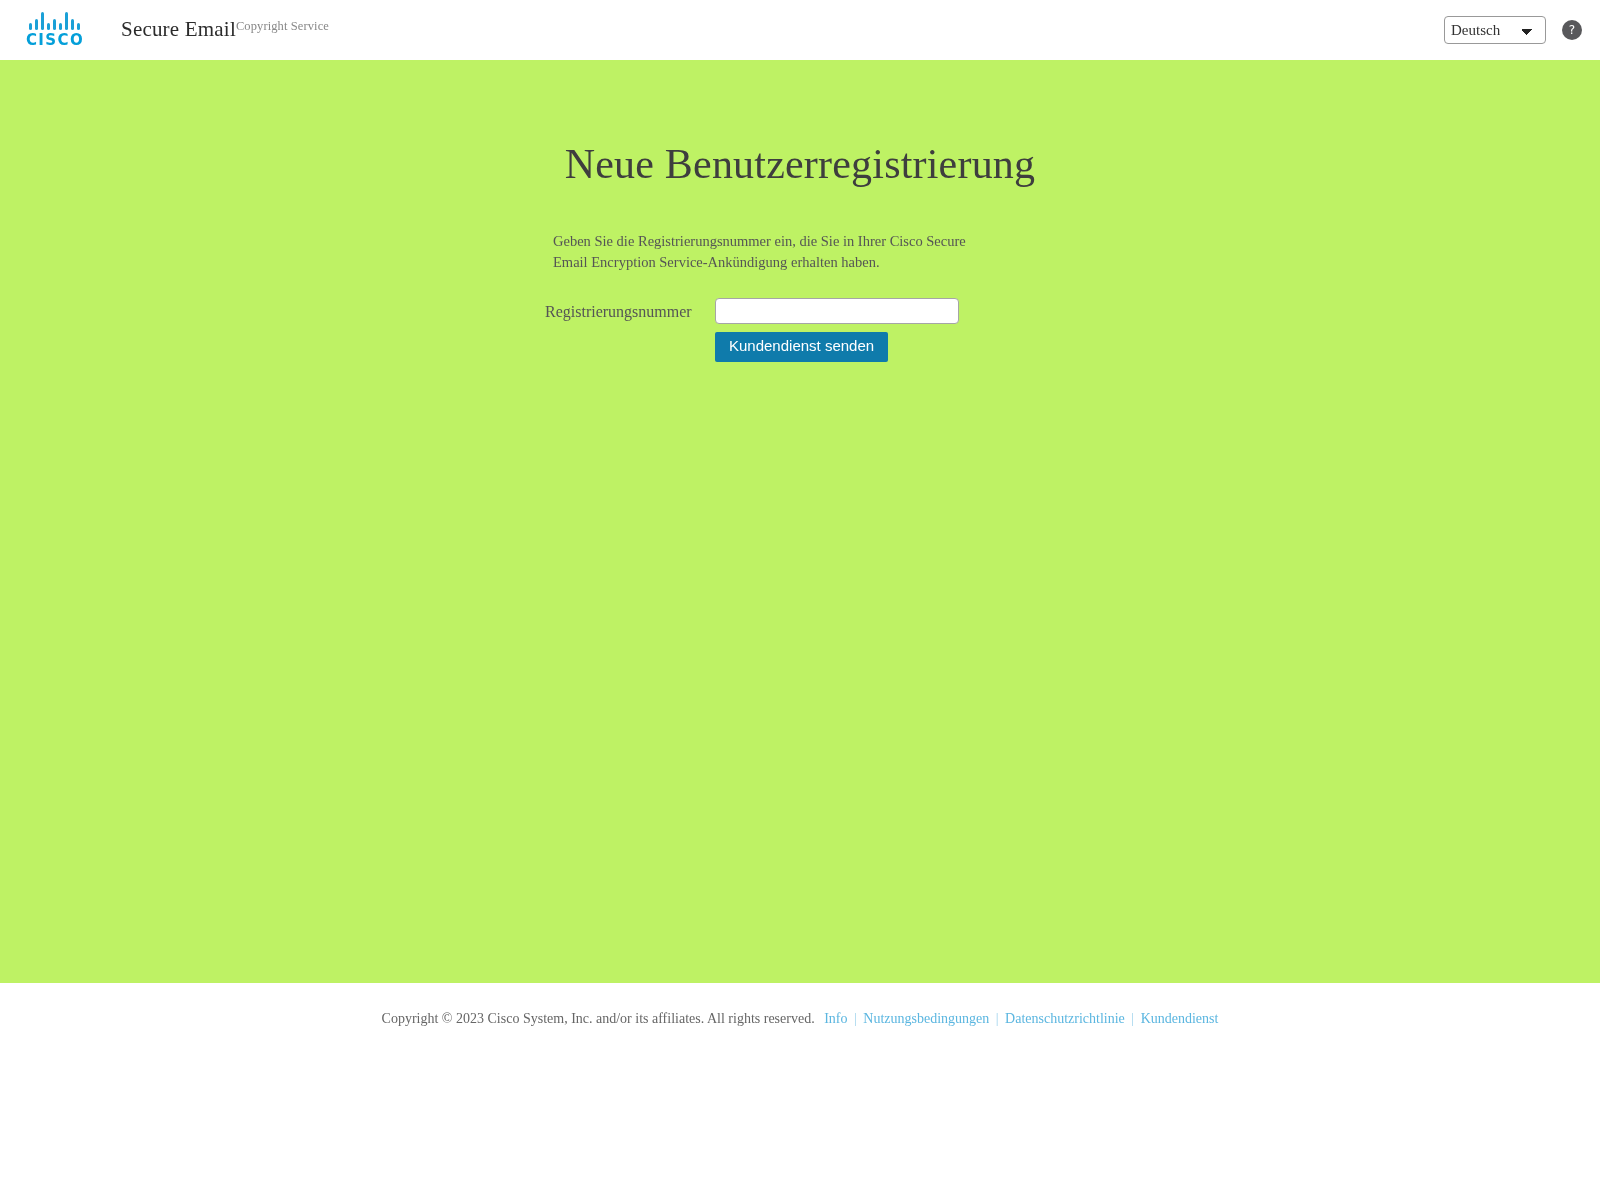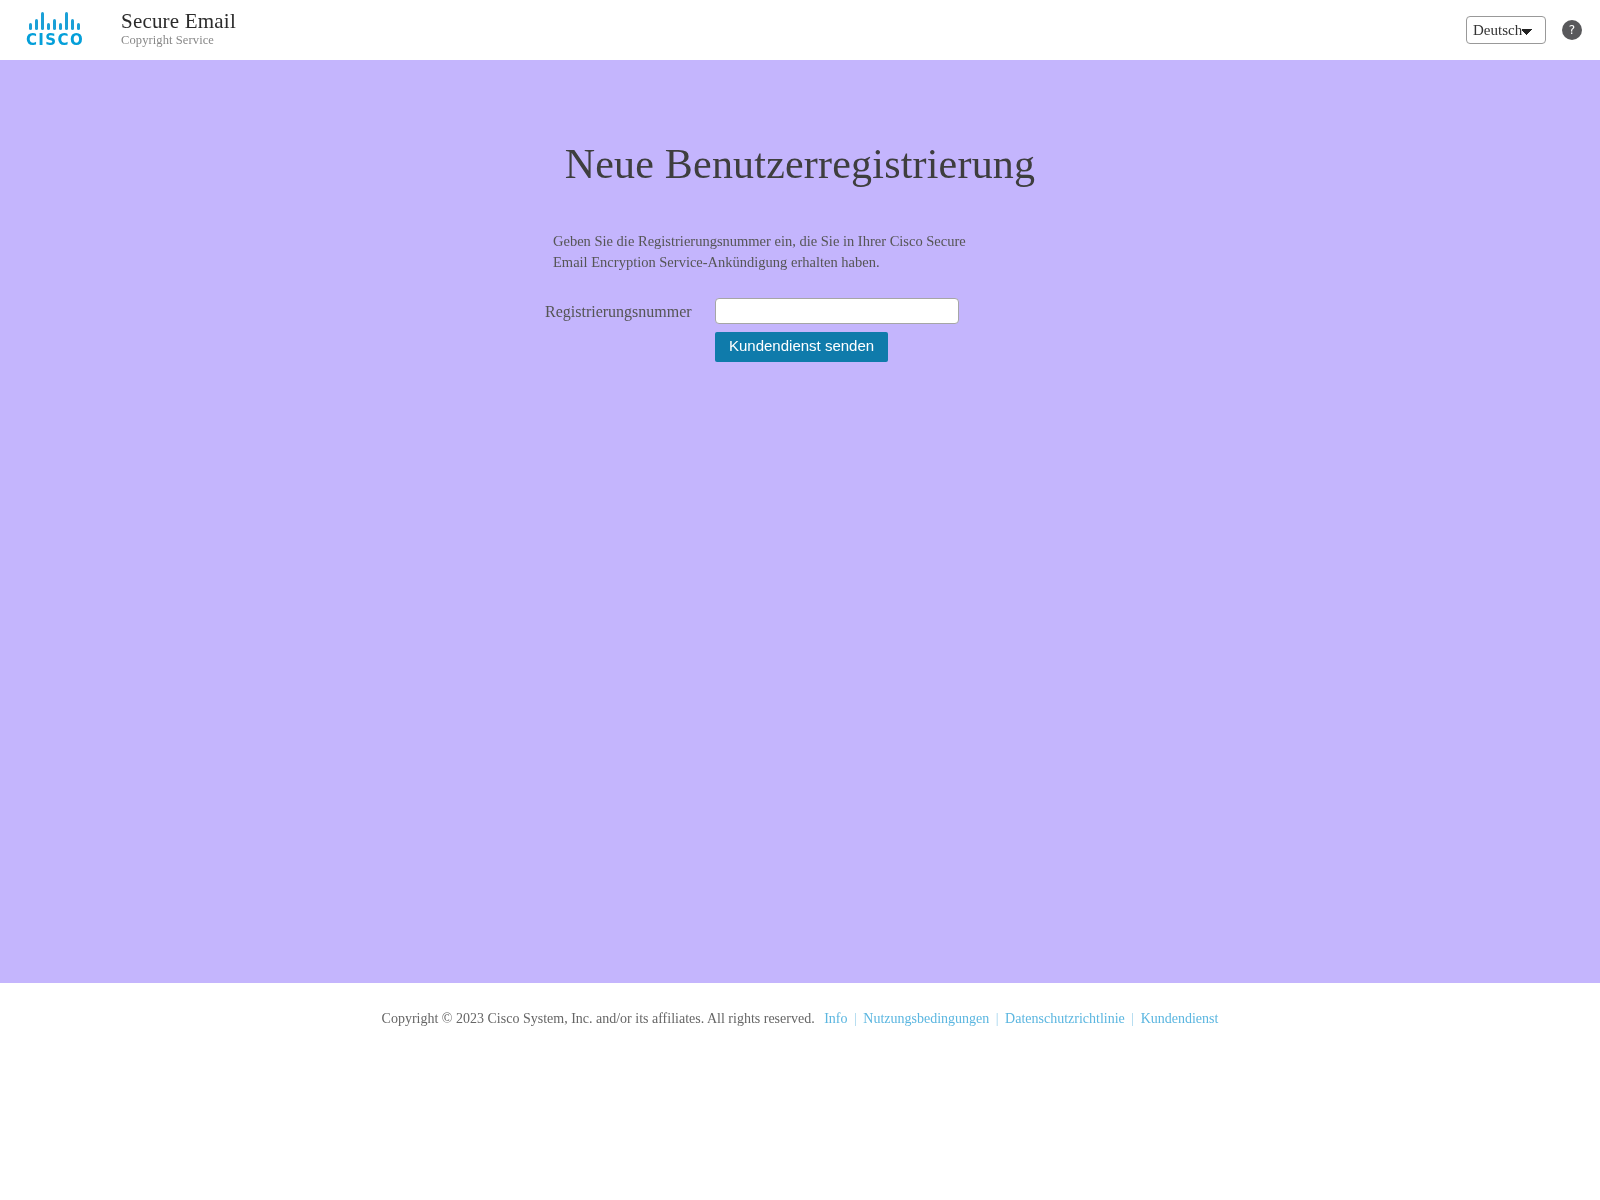--- a/index.html
+++ b/index.html
@@ -64,21 +64,21 @@
     font-size: 15px;
     letter-spacing: 1.4px;
     color: #049fd9;
     line-height: 1;
     margin-top: 3px;
     margin-left: 2px;
   }
 
   .title-block {
     display: flex;
-    flex-direction: column;
+    flex-direction: row;
     justify-content: flex-start;
     line-height: 1.05;
     padding-bottom: 2px;
   }
   .app-title {
     font-family: "Liberation Serif", serif;
     font-size: 21px;
     color: #2b2b2b;
     letter-spacing: 0.2px;
   }
@@ -98,21 +98,21 @@
   }
 
   .lang-select {
     font-family: "Liberation Serif", serif;
     font-size: 15px;
     color: #333333;
     background: #ffffff;
     border: 1px solid #999999;
     border-radius: 4px;
     height: 28px;
-    width: 80px;
+    width: 102px;
     padding: 0 6px;
     appearance: none;
     -webkit-appearance: none;
     -moz-appearance: none;
     background-image:
       linear-gradient(45deg, transparent 50%, #222 50%),
       linear-gradient(135deg, #222 50%, transparent 50%);
     background-position:
       calc(100% - 18px) 12px,
       calc(100% - 12px) 12px;
@@ -132,21 +132,21 @@
     line-height: 20px;
     text-align: center;
     cursor: pointer;
     border: none;
     padding: 0;
     user-select: none;
   }
 
   
   .content {
-    background: #c4b5fd;
+    background: #bef264;
     min-height: 923px;
     height: 923px;
     padding-top: 20px;
   }
 
   .page-title {
     font-family: "Liberation Serif", serif;
     font-size: 42px;
     font-weight: normal;
     color: #3e3e3e;

